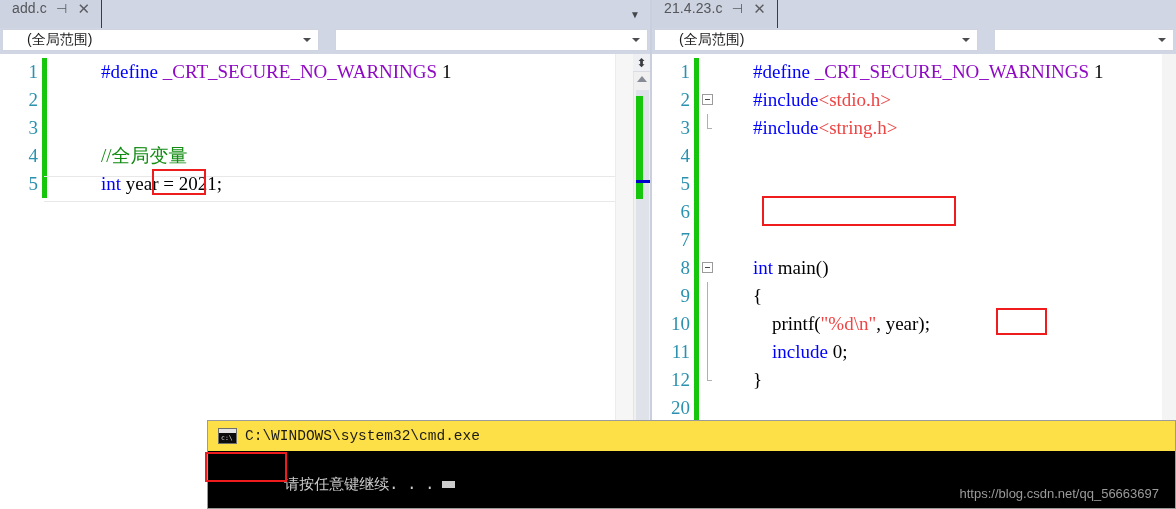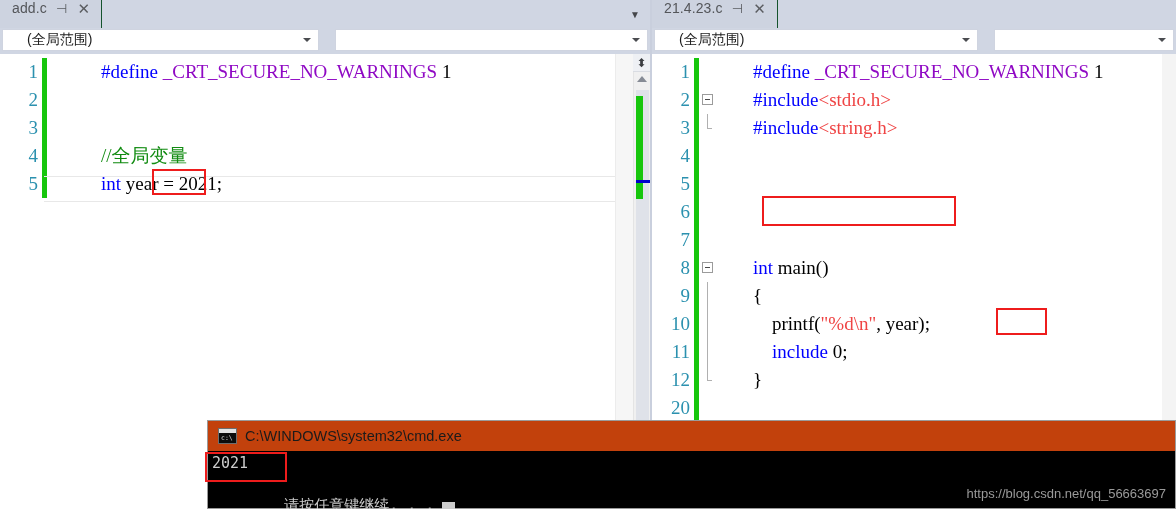--- a/index.html
+++ b/index.html
@@ -178,23 +178,23 @@
     position:absolute; top:54px; right:17px; width:18px; bottom:0;
     background:#f6f6f6; border-left:1px solid #ececec;
   }
 
   
   #console {
     position:absolute; left: 207px; top: 420px; width: 969px; height: 89px;
     background:#000000; border:1px solid #9b9b9b; z-index: 20;
   }
   .console-title {
-    height: 30px; background:#c2410c;
+    height: 30px; background:#fde047;
     display:flex; align-items:center; gap:8px; padding-left:10px;
-    font-family:Liberation Sans, sans-serif; font-size:14.5px; color:#1b1b1b;
+    font-family:Liberation Mono, monospace; font-size:14.5px; color:#1b1b1b;
   }
   .cmd-icon {
     width:19px; height:16px; background:#0c0c0c; border:1px solid #6d6d6d;
     position:relative; flex:none;
   }
   .cmd-icon::before {
     content:""; position:absolute; left:0; right:0; top:0; height:4px;
     background:#e3e3e3;
   }
   .cmd-icon::after {
@@ -206,21 +206,21 @@
     background:#000000; color:#cccccc;
     font-family:"DejaVu Sans Mono", monospace; font-size:15px;
     padding: 2px 0 0 4px; line-height: 21px;
   }
   .console-line { white-space:pre; }
   .console-cursor {
     display:inline-block; width:13px; height:7px; background:#cccccc;
     vertical-align: 1px; margin-left: 8px;
   }
   .watermark {
-    position:absolute; right: 9px; bottom: 7px;
+    position:absolute; right: 16px; bottom: 7px;
     color:#9a9a9a; font-family:"Liberation Sans", sans-serif; font-size:13px;
     z-index: 21;
   }
 </style>
 </head>
 <body>
 
 <div id="app">
 
   <div class="panel" id="panel-left">
@@ -318,21 +318,20 @@
 
     <div class="right-scroll-col"></div>
   </div>
 
   <div id="console">
     <div class="console-title">
       <span class="cmd-icon"></span>
       <span>C:\WINDOWS\system32\cmd.exe</span>
     </div>
     <div class="console-body">
-      <div class="console-line">2021</div>
       <div class="console-line">
         <span>请按任意键继续. . .</span><span class="console-cursor"></span>
       </div>
     </div>
 
     <div class="redbox" style="left:-3px; top:31px; width:82px; height:30px;"></div>
     <div class="watermark">https://blog.csdn.net/qq_56663697</div>
   </div>
 
 </div>

